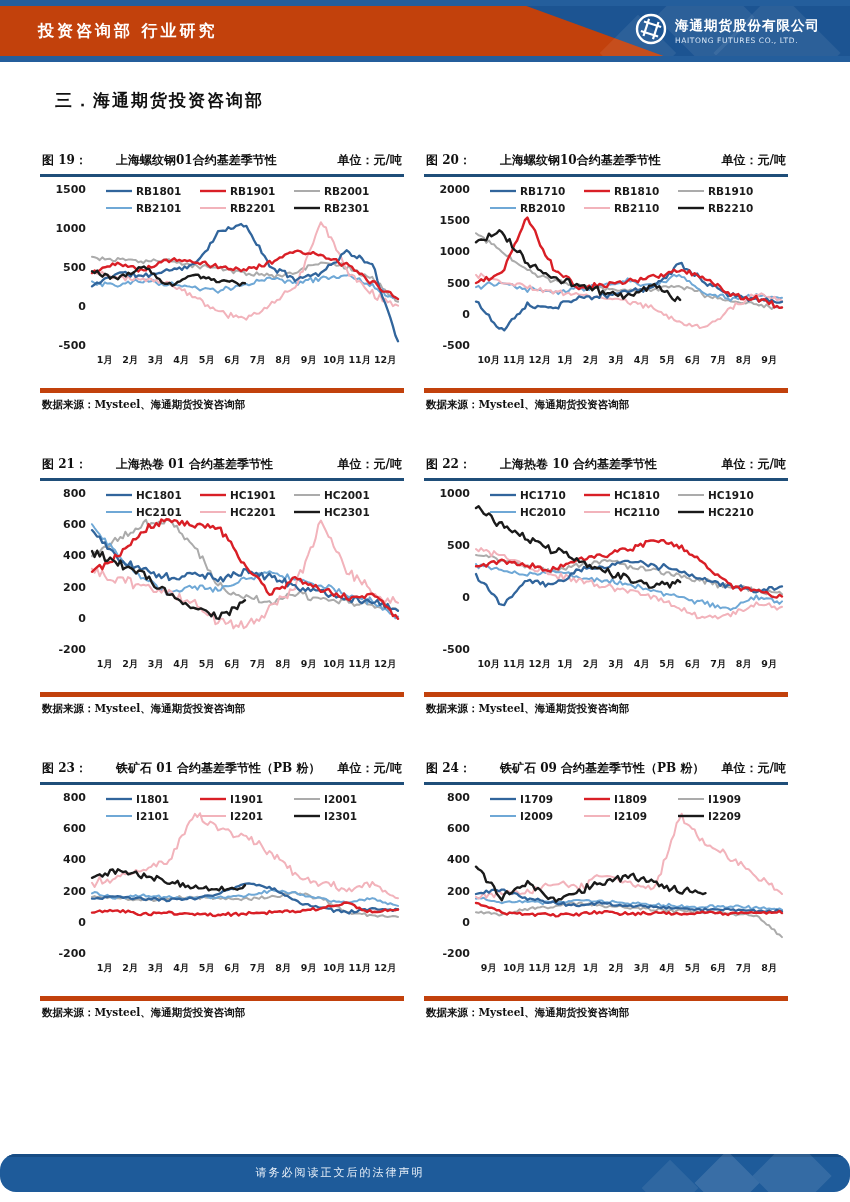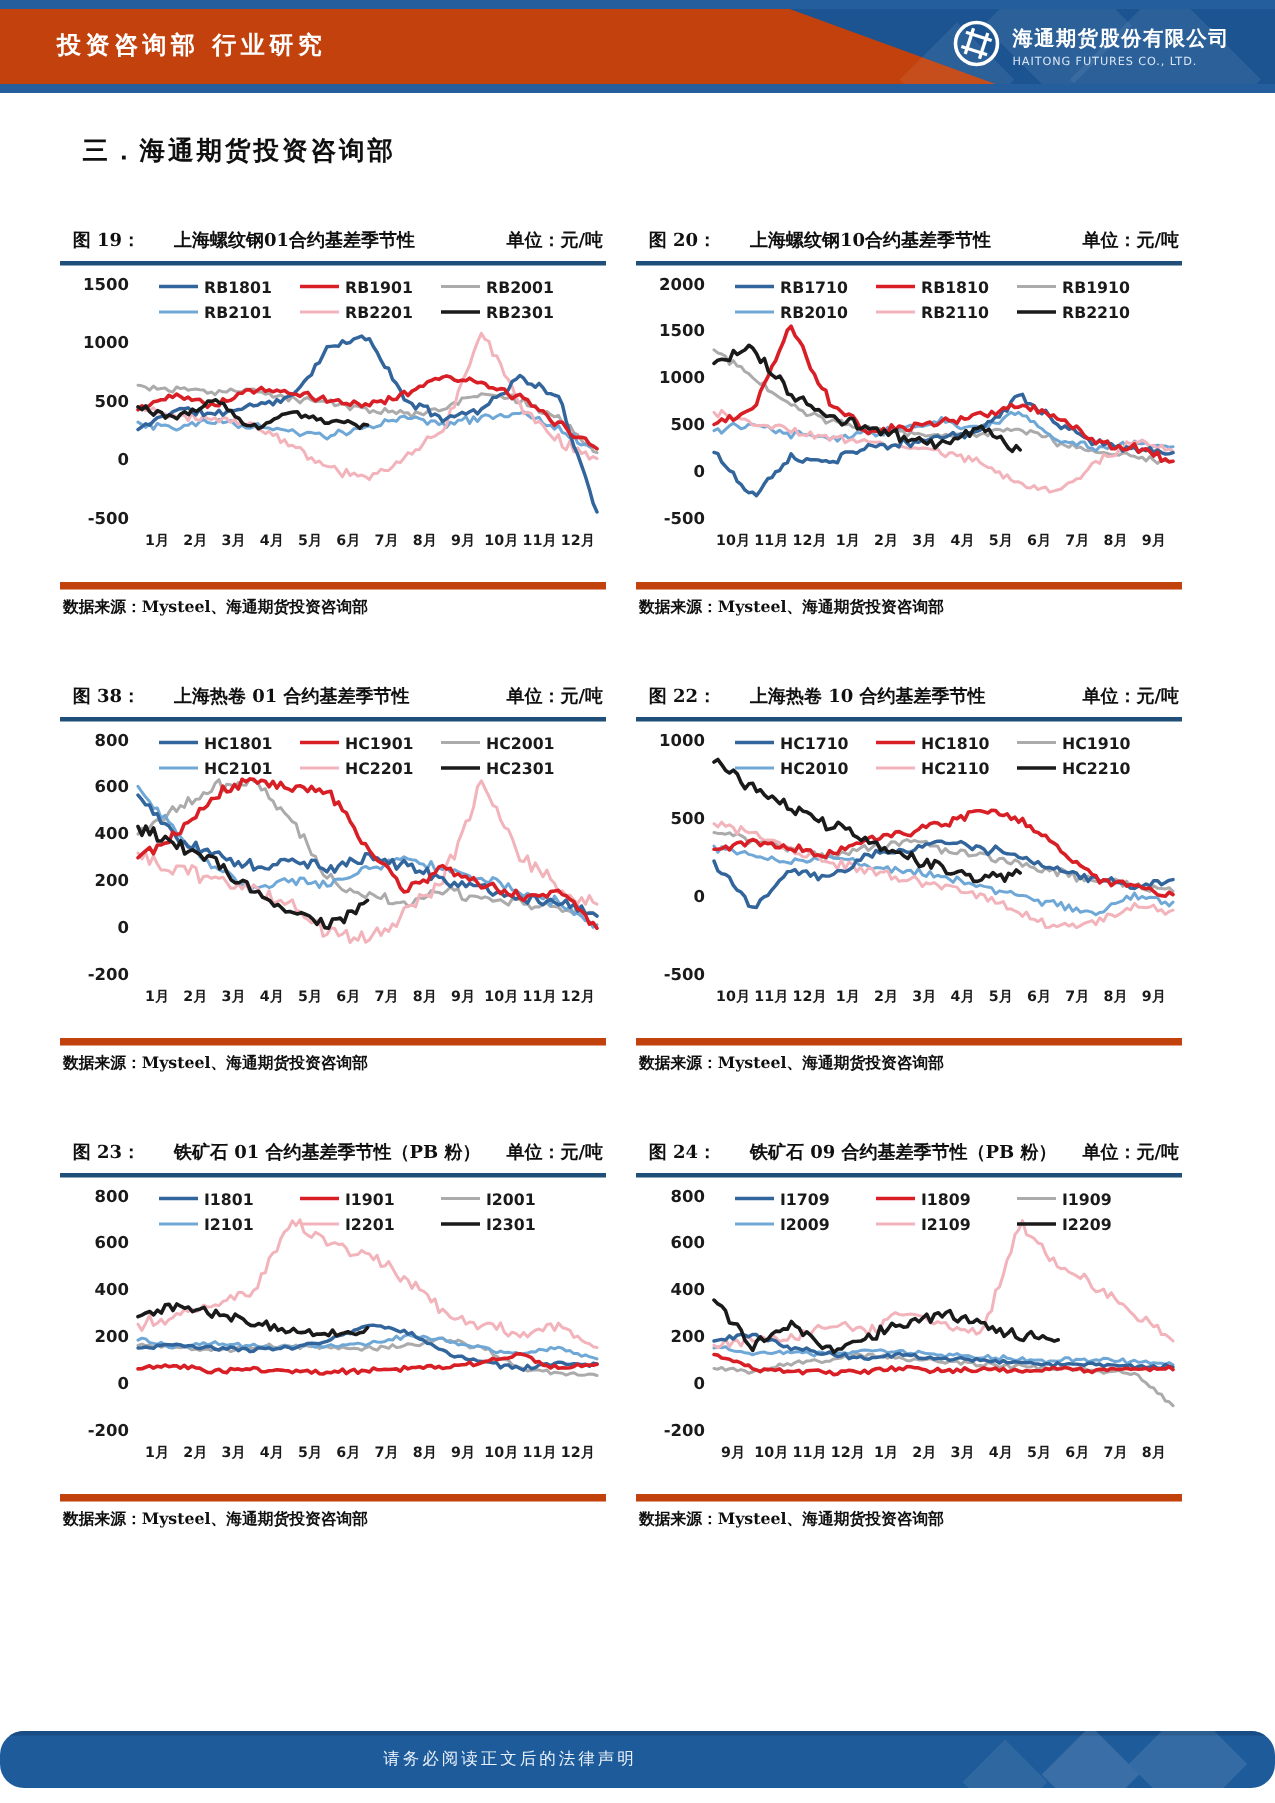--- a/index.html
+++ b/index.html
@@ -24,21 +24,21 @@
   .logo-text .en { font-size:7.5px; color:#d9e7f6; letter-spacing:.6px; margin-top:1px; }
 
   
   .page-title { margin:27px 0 0 55px; font-size:17px; font-weight:bold; color:#101010;
       font-family:"DejaVu Serif", serif; letter-spacing:2px; }
 
   
   .charts { margin:40px 62px 0 40px; display:grid; grid-template-columns:1fr 1fr;
       column-gap:20px; row-gap:44px; }
   .chart-head { display:flex; align-items:baseline; font-size:12px; font-weight:bold;
-      color:#101010; padding:0 2px; font-family:"DejaVu Serif", serif;text-align:center; }
+      color:#101010; padding:0 2px; font-family:"DejaVu Serif", serif; }
   .fig-label { min-width:58px; }
   .chart-title { margin-left:16px; }
   .unit { margin-left:auto; }
   .rule { height:3px; background:#1f4e79; margin-top:5px; }
   svg.chart-canvas { display:block; width:100%; height:208px; margin-top:2px; }
   svg text { font-family:"DejaVu Sans", sans-serif; fill:#1a1a1a; font-weight:bold; }
   .source { border-top:5px solid #c2410c; margin-top:1px; padding:5px 2px 0;
       font-size:10.5px; font-weight:bold; color:#101010; font-family:"DejaVu Serif", serif; }
 
   
@@ -188,21 +188,21 @@
             <text x="188" y="33" font-size="10.5">RB2110</text>
             <line x1="252" y1="29" x2="278" y2="29" stroke="#1A1A1A" stroke-width="2.4"></line>
             <text x="282" y="33" font-size="10.5">RB2210</text>
           </g>
         </svg>
     <div class="source">数据来源：Mysteel、海通期货投资咨询部</div>
   </div>
 
   <div class="chart-block">
     <div class="chart-head">
-      <span class="fig-label">图 38：</span>
+      <span class="fig-label">图 21：</span>
       <span class="chart-title">上海热卷 01 合约基差季节性</span>
       <span class="unit">单位：元/吨</span>
     </div>
     <div class="rule"></div>
     <svg class="chart-canvas" viewBox="0 0 360 208">
           <g>
             <text x="44" y="14" text-anchor="end" font-size="11">800</text>
             <text x="44" y="45.19999999999999" text-anchor="end" font-size="11">600</text>
             <text x="44" y="76.4" text-anchor="end" font-size="11">400</text>
             <text x="44" y="107.6" text-anchor="end" font-size="11">200</text>

